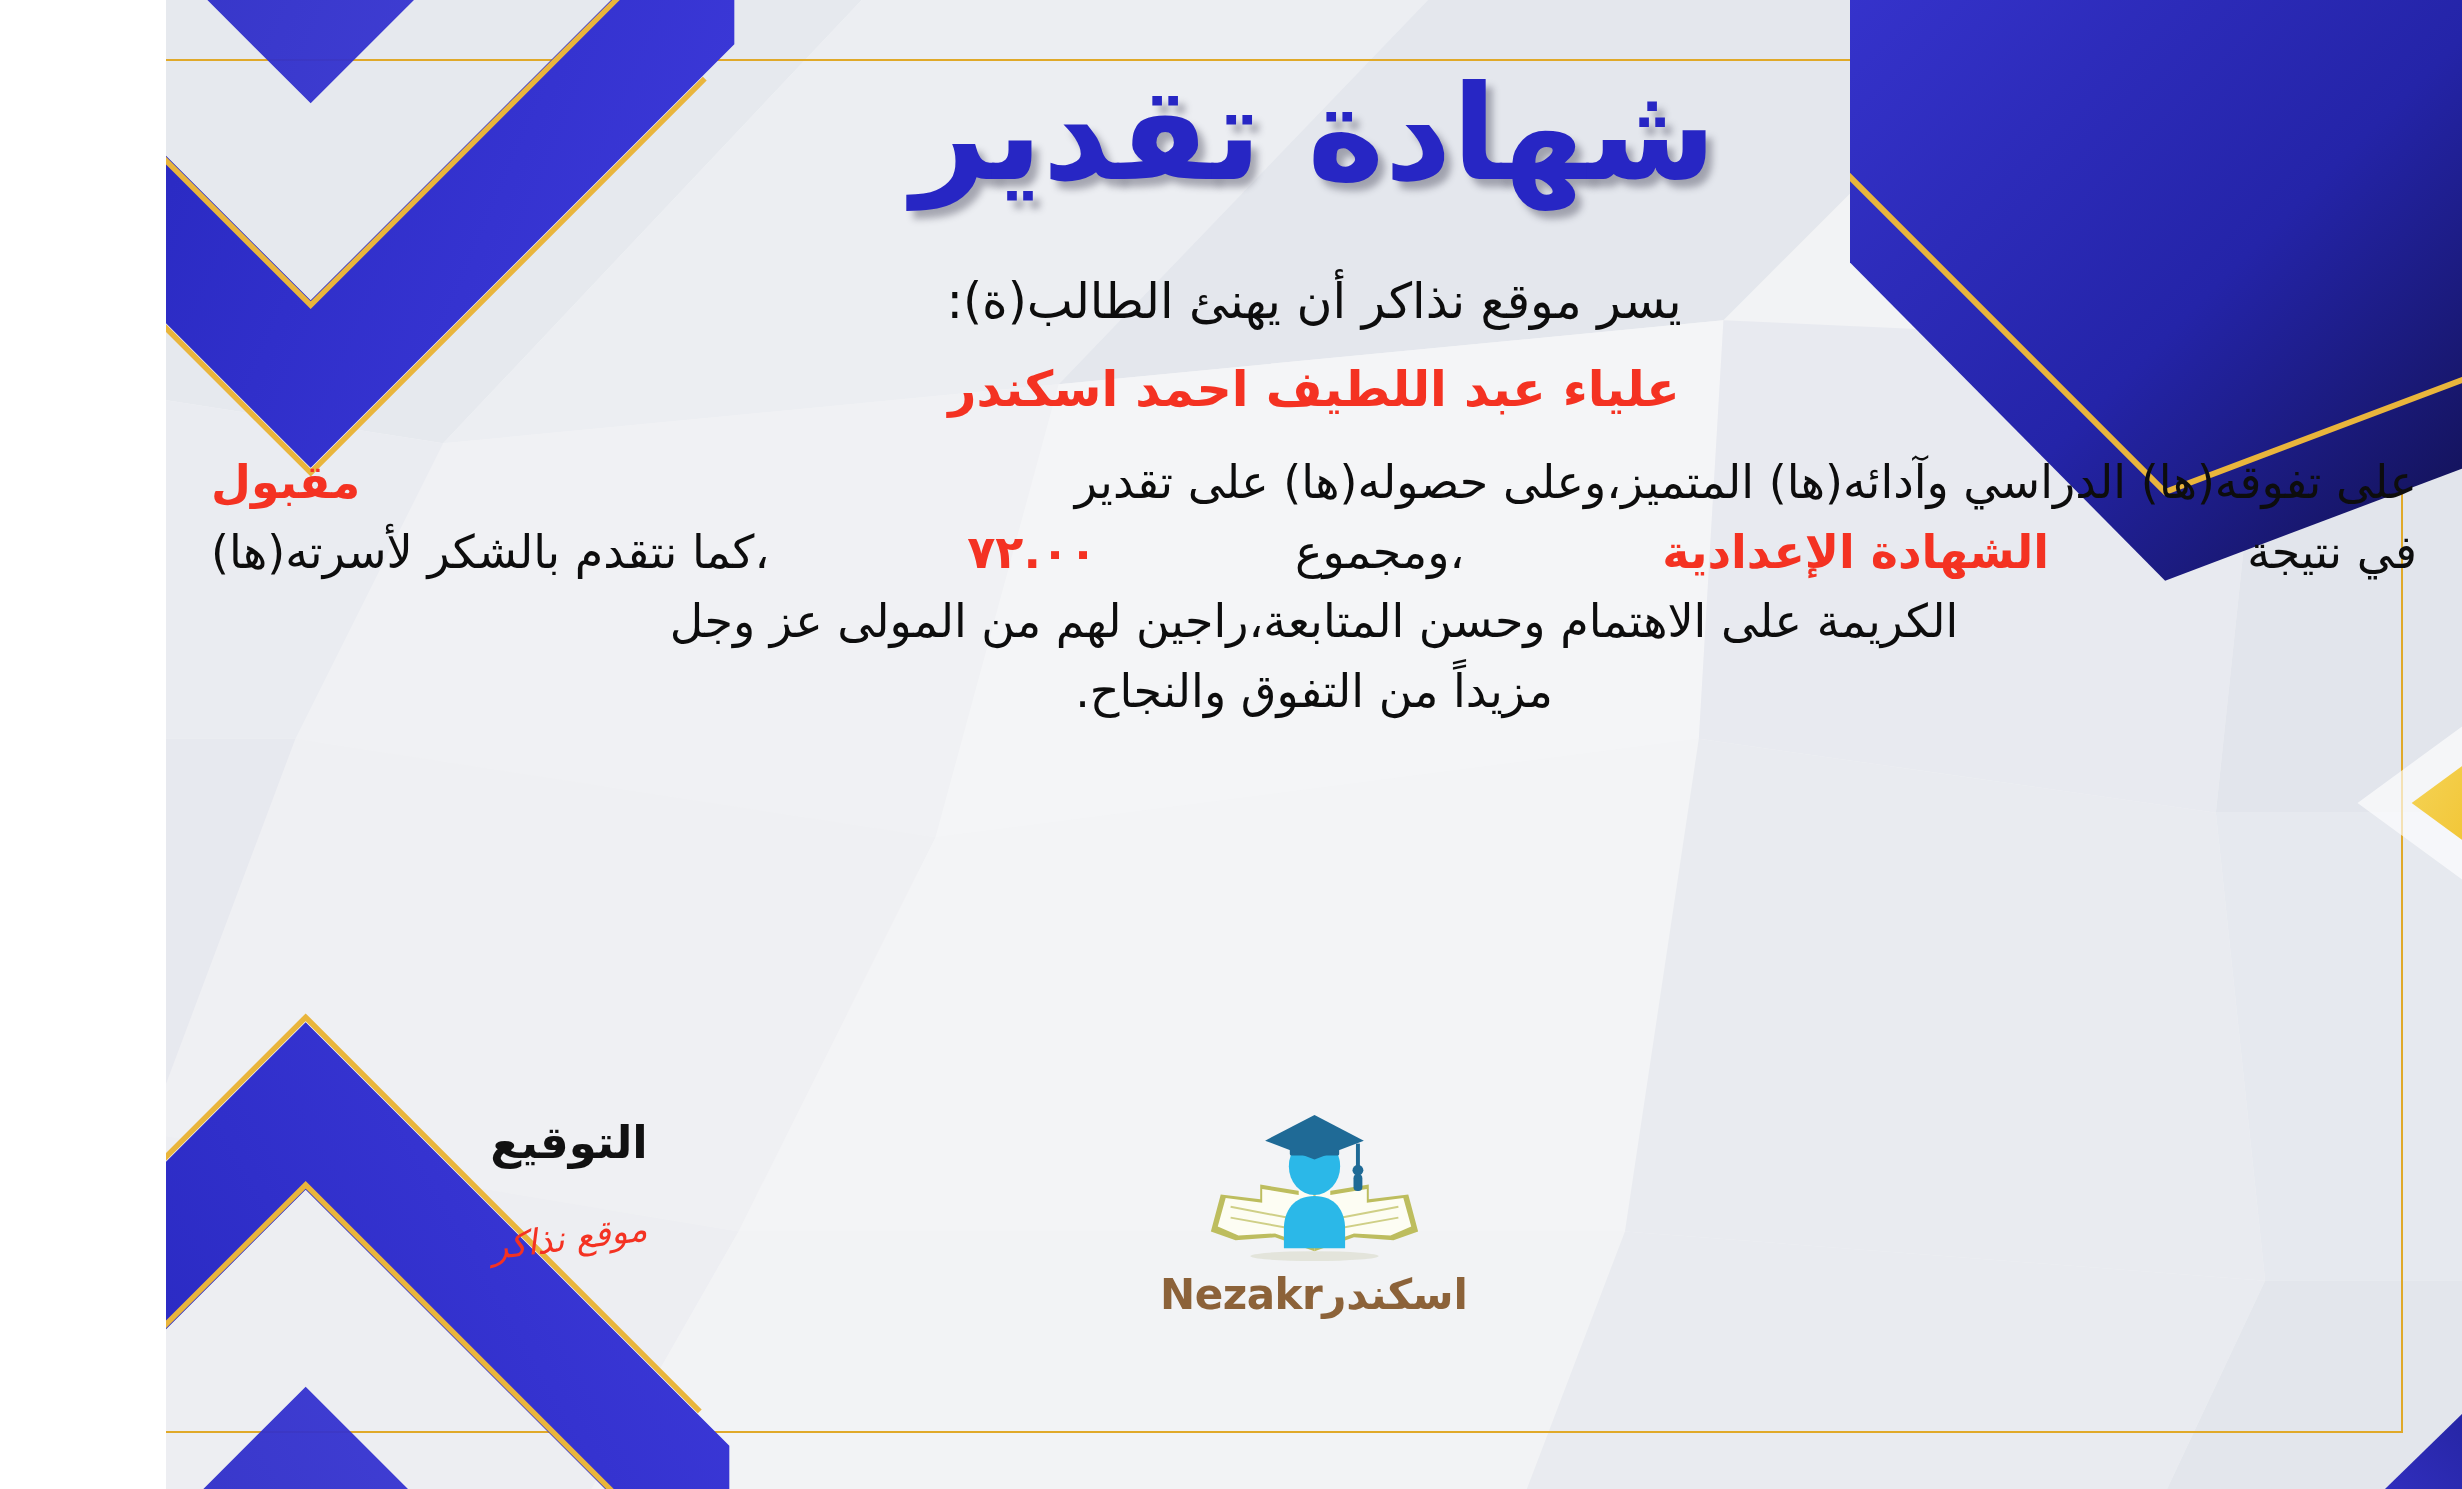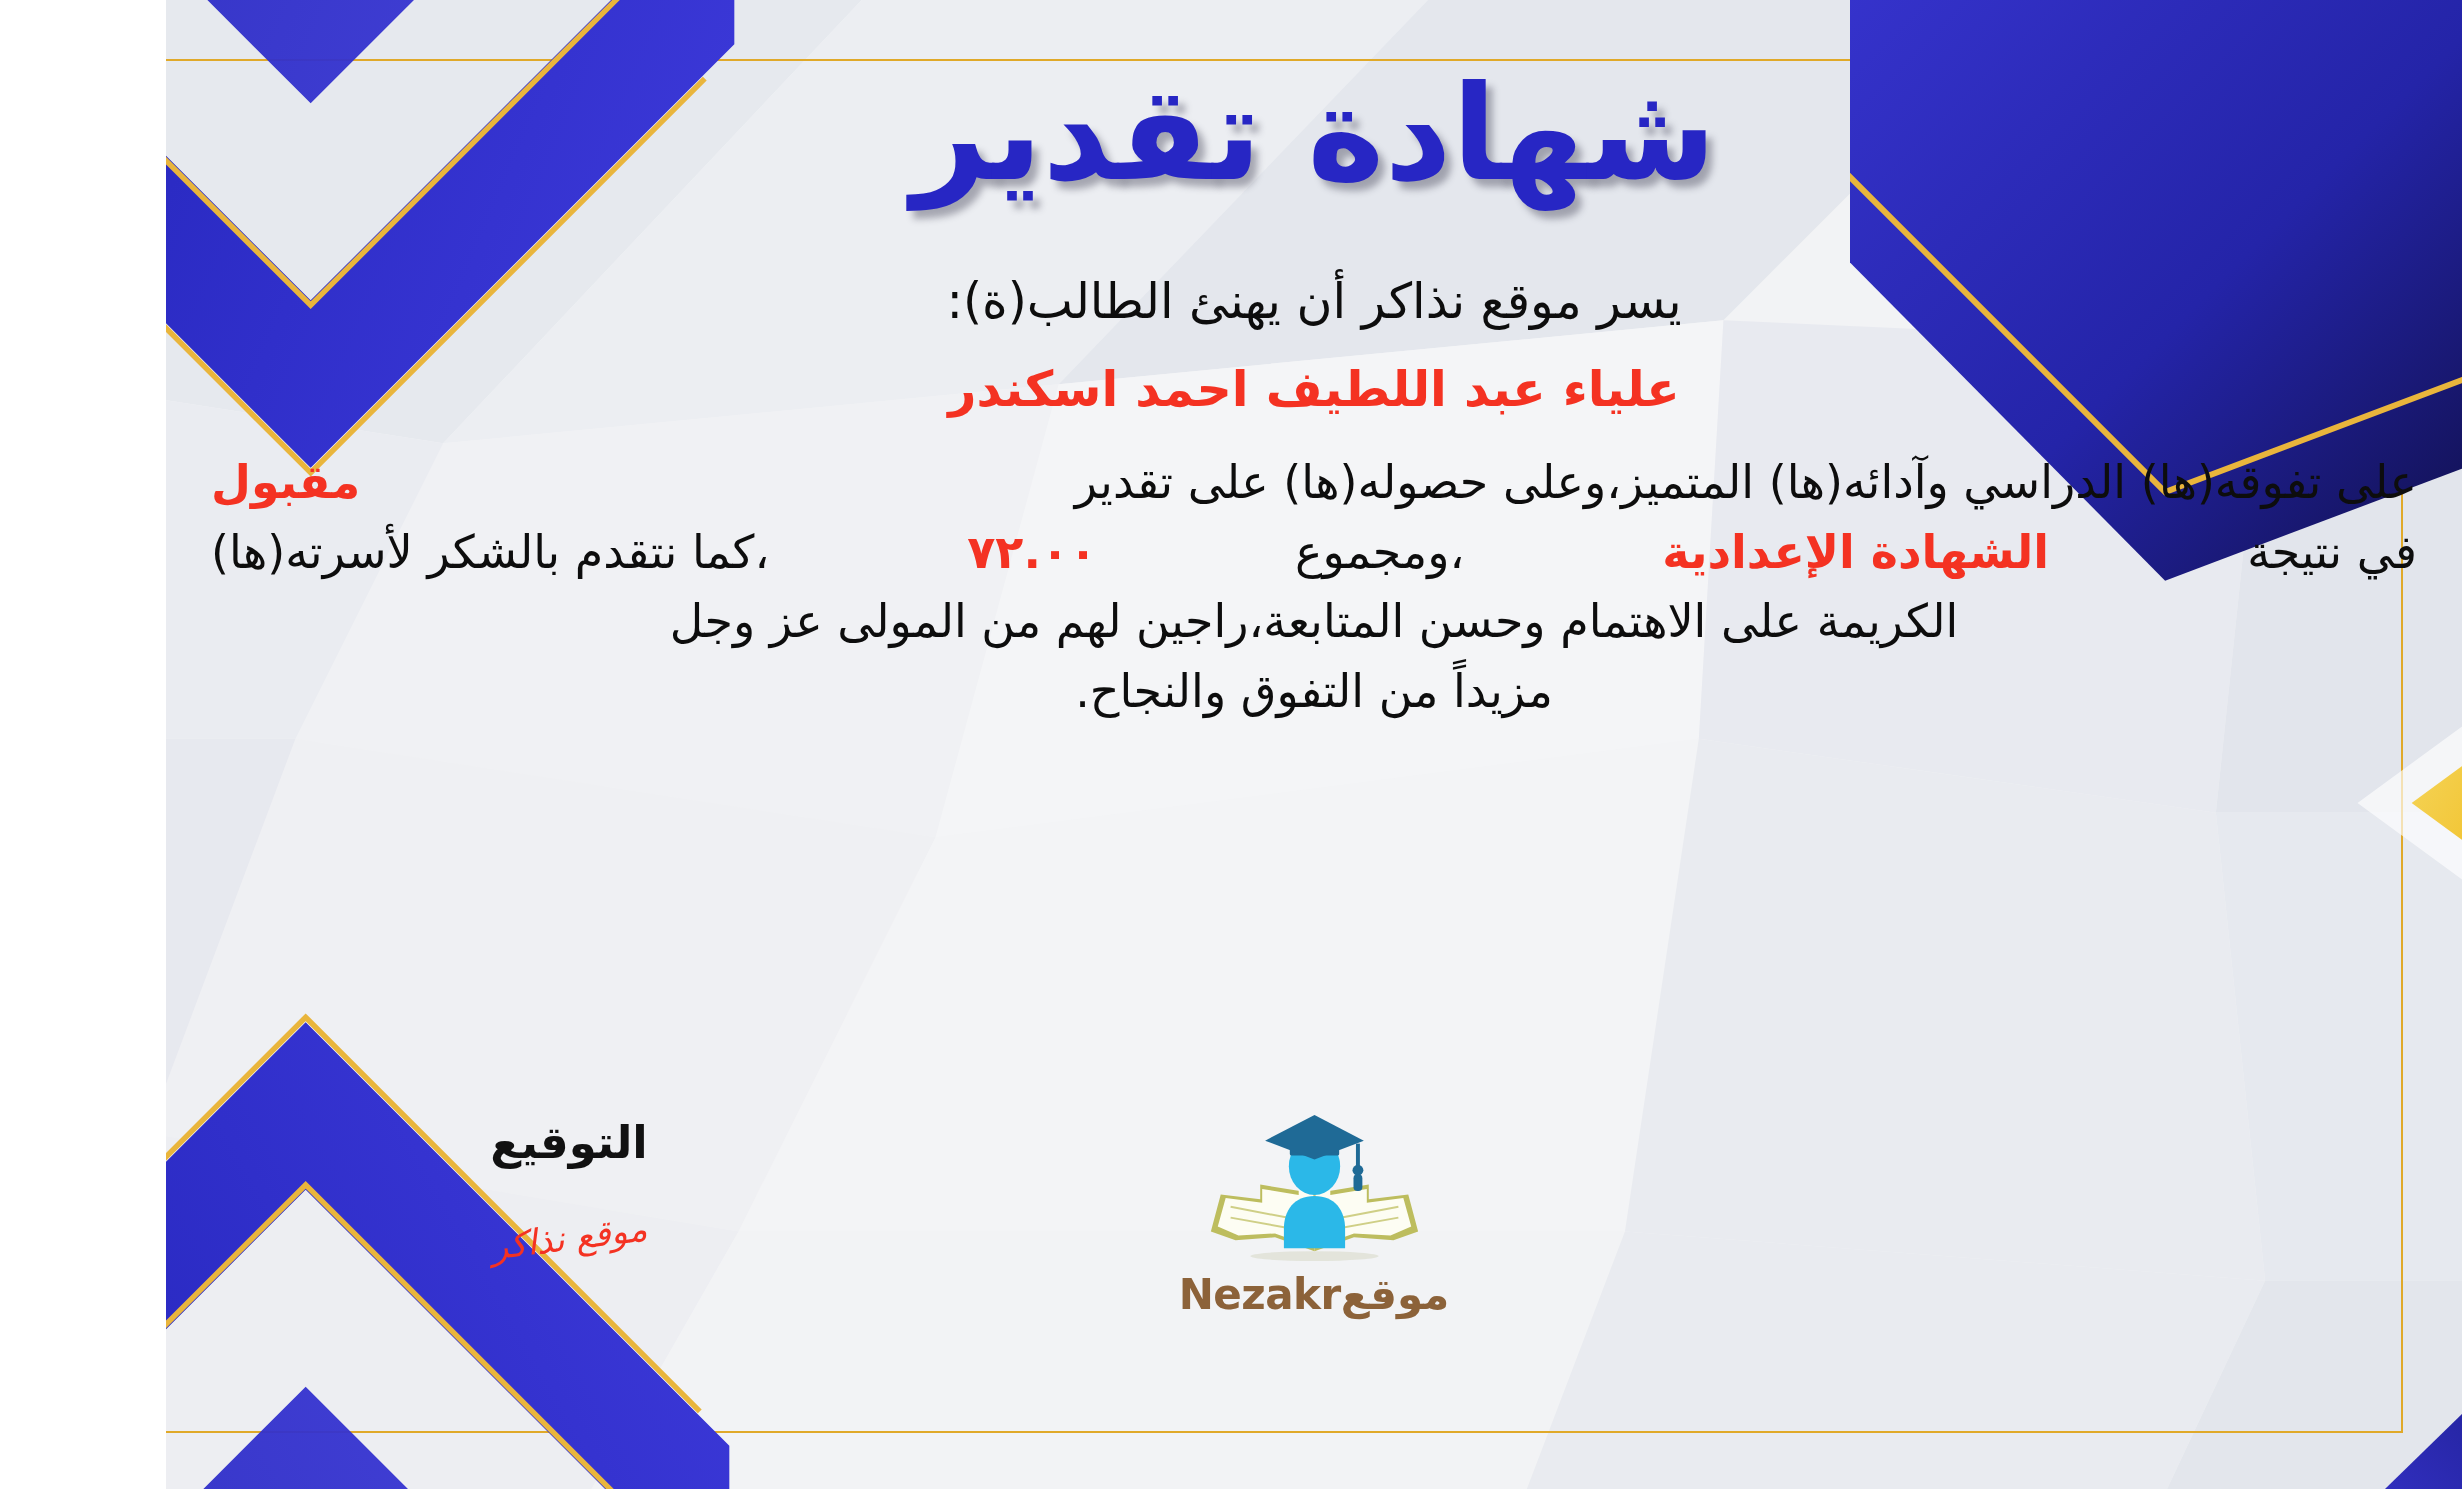--- a/index.html
+++ b/index.html
@@ -298,19 +298,19 @@
         <rect x="180" y="66" width="100" height="30" rx="3" fill="#1f6a96"></rect>
         <rect x="186" y="70" width="88" height="10" fill="#ffffff"></rect>
 
         <polygon points="230,14 330,66 230,104 130,66" fill="#1f6a96"></polygon>
 
         <path d="M318 72 L318 118" fill="none" stroke="#1f6a96" stroke-width="8"></path>
         <circle cx="318" cy="126" r="11" fill="#1f6a96"></circle>
         <rect x="309" y="134" width="18" height="34" rx="8" fill="#1f6a96"></rect>
       </svg>
       <div class="logo-word">
-        <span>موقع</span><span>Nezakr</span>
+        <span>اسكندر</span><span>Nezakr</span>
       </div>
     </div>
   </div>
 
 </div>
 
 
 </body></html>

